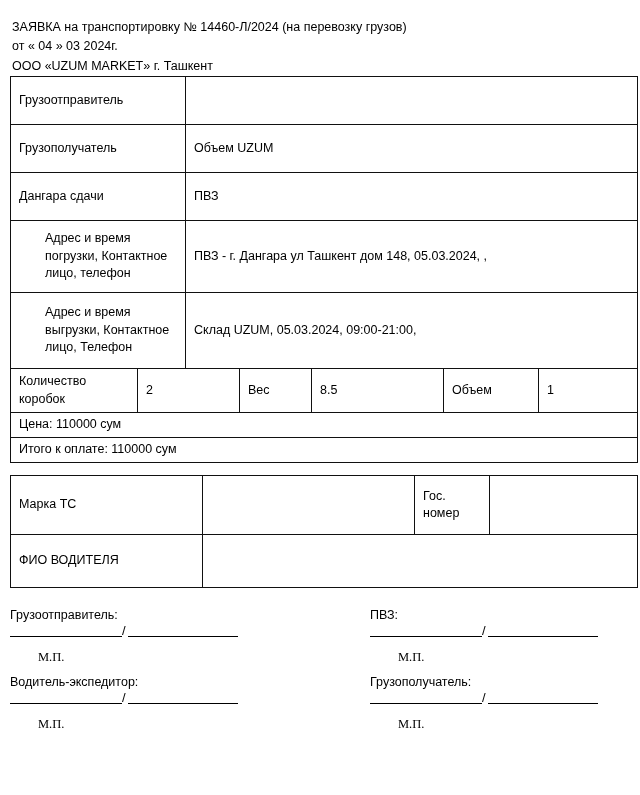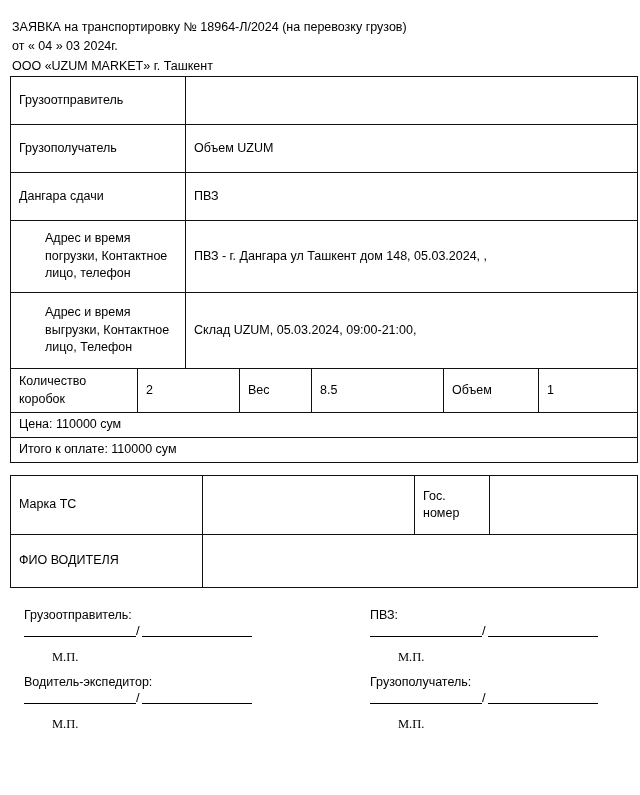--- a/index.html
+++ b/index.html
@@ -76,21 +76,21 @@
   .sign-area {
     margin-top: 20px;
     position: relative;
     width: 628px;
     font-size: 12.5px;
   }
   .sign-col {
     position: absolute;
     width: 300px;
   }
-  .sign-left { left: 14px; }
+  .sign-left { left: 0; }
   .sign-right { left: 360px; }
   .sign-label {
     margin-bottom: 2px;
     white-space: nowrap;
   }
   .sign-lines {
     position: relative;
     height: 22px;
   }
   .line-a {
@@ -125,21 +125,21 @@
     white-space: normal;
     padding-left: 34px;
   }
 </style>
 </head>
 <body>
 
 <div class="page">
 
   <div class="header">
-    <div>ЗАЯВКА на транспортировку № 18964-Л/2024 (на перевозку грузов)</div>
+    <div>ЗАЯВКА на транспортировку № 14460-Л/2024 (на перевозку грузов)</div>
     <div>от « 04 » 03 2024г.</div>
     <div>ООО «UZUM MARKET» г. Ташкент</div>
   </div>
 
   <table class="main-table">
     <tbody>
       <tr class="tall-1">
         <td class="label-cell">Грузоотправитель</td>
         <td></td>
       </tr>

